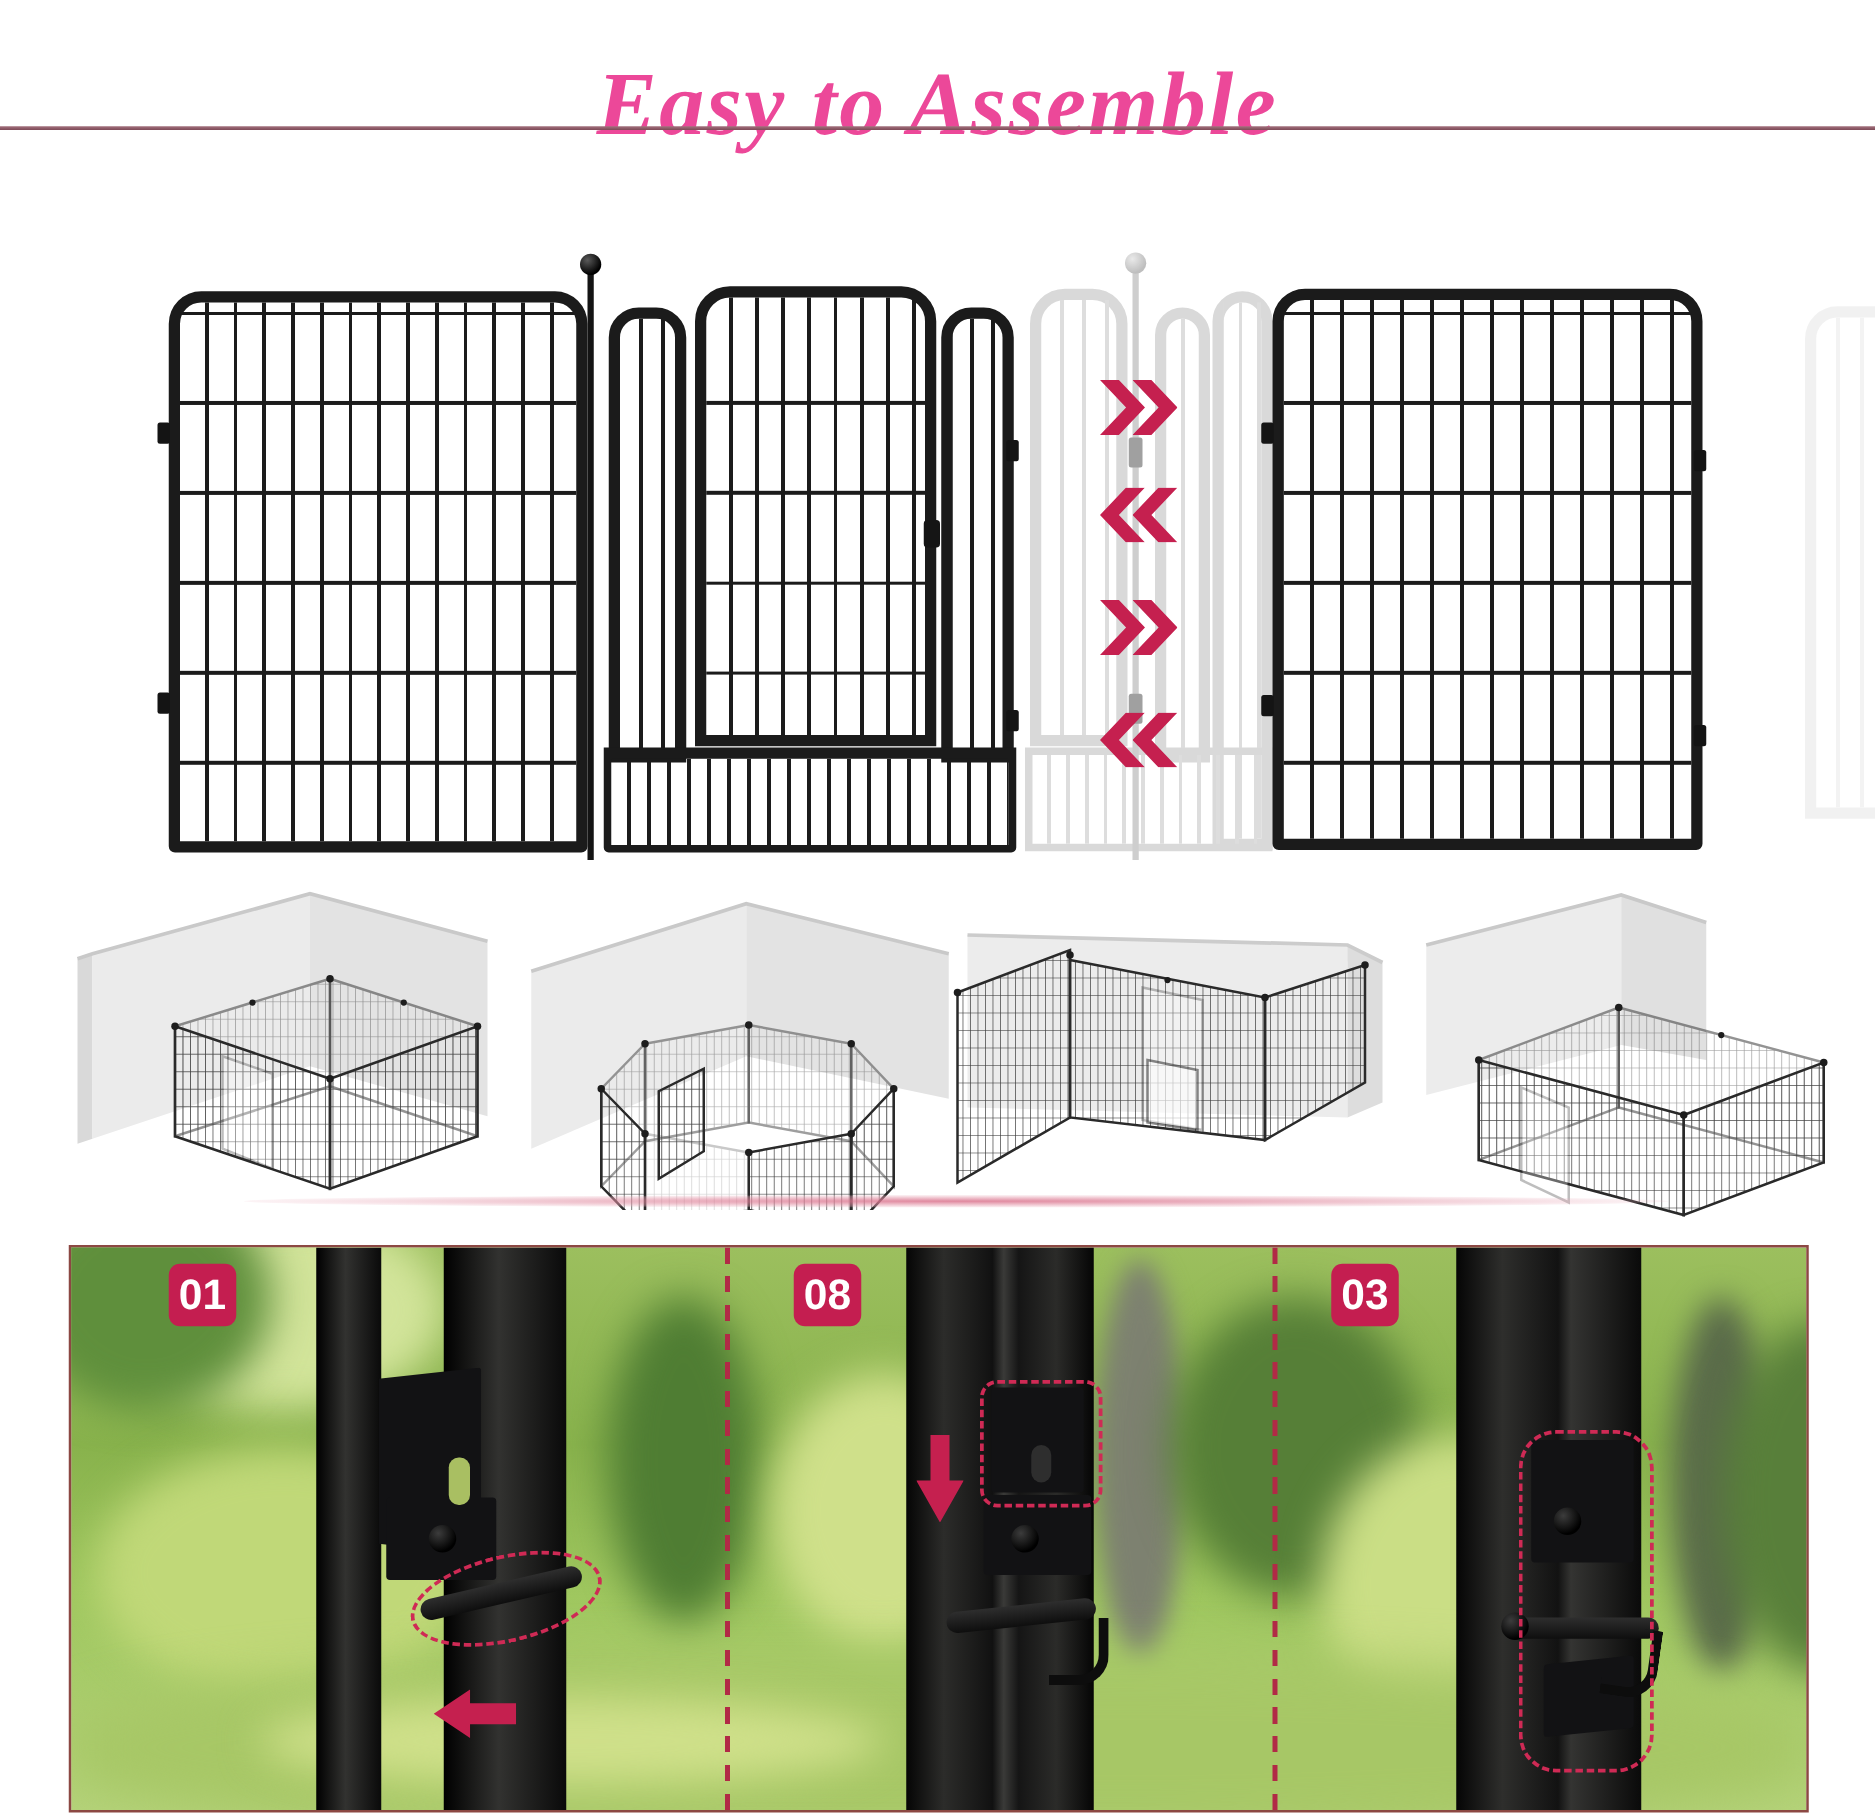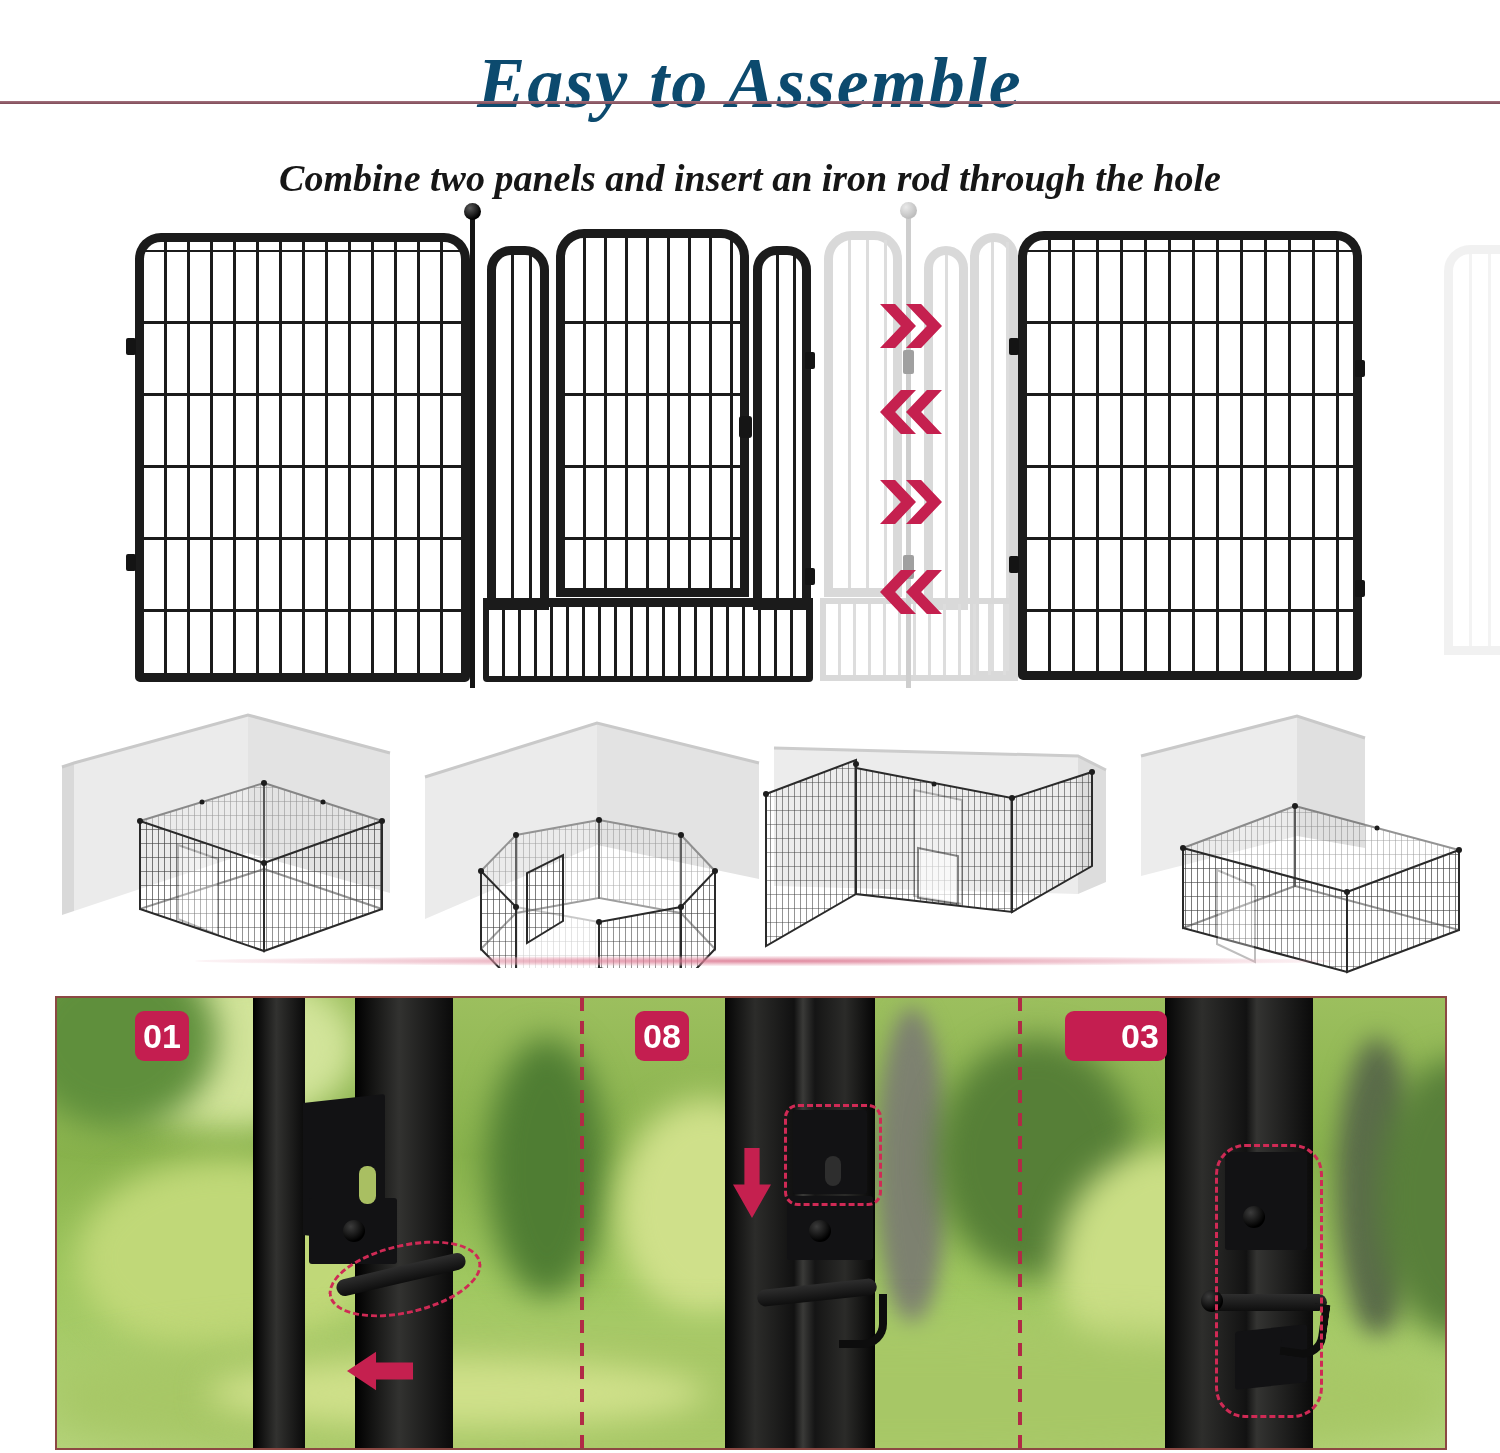--- a/index.html
+++ b/index.html
@@ -2,21 +2,21 @@
 <html><head>
 <meta charset="utf-8">
 <style>
   html,body{margin:0;padding:0;background:#ffffff;}
   .stage{position:relative;width:1500px;height:1453px;margin:0 auto;background:#fff;overflow:hidden;
          font-family:"Liberation Sans",sans-serif;}
 
   
   .title{position:absolute;top:-4px;left:0;right:0;text-align:center;
          font-family:"Liberation Serif",serif;font-style:italic;font-weight:700;
-         font-size:72px;line-height:1.1;color:#0c4a6e;letter-spacing:2px;}
+         font-size:72px;line-height:1.1;color:#ec4899;letter-spacing:2px;}
   .divider{position:absolute;top:101px;left:0;width:1500px;height:3px;
            background:linear-gradient(180deg,#a3727e,#7e4a57);}
   .subtitle{position:absolute;top:124px;left:0;right:0;text-align:center;
             font-family:"Liberation Serif",serif;font-style:italic;font-weight:700;
             font-size:38px;color:#161616;}
 
   
   .fpanel{position:absolute;box-sizing:border-box;border:9px solid #1b1b1b;--bar:#1b1b1b;--gapv:20px;background:#fff0;}
   .fpanel.ghost{border-color:#d3d3d3;--bar:#d8d8d8;}
   .vbars,.hbars{position:absolute;inset:0;}
@@ -88,21 +88,20 @@
   .arrow.down{clip-path:polygon(30% 0,70% 0,70% 52%,100% 52%,50% 100%,0 52%,30% 52%);}
   .slot{position:absolute;background:#a9bf62;border-radius:8px;z-index:4;}
 </style>
 </head>
 <body>
 
 <div class="stage">
 
   <h1 class="title">Easy to Assemble</h1>
   <div class="divider"></div>
-  <h2 class="subtitle">Combine two panels and insert an iron rod through the hole</h2>
 
   <div>
 
     <div class="ghostwrap">
       <div class="fpanel ghost" id="gdoor">
         <div class="vbars"></div>
       </div>
       <div class="fpanel ghost" id="gstile">
         <div class="vbars"></div>
       </div>
@@ -345,17 +344,17 @@
 
     <div>
       <div class="post" style="left:1108px;width:148px;background:linear-gradient(90deg,#050505 0%,#2e2e2c 25%,#121212 55%,#343432 62%,#0a0a0a 100%);"></div>
       <div class="latch-plate" style="left:1168px;top:154px;width:82px;height:98px;"></div>
       <div class="bolt" style="left:1186px;top:208px;"></div>
       <div class="handle" style="left:1152px;top:296px;width:118px;"></div>
       <div class="bolt" style="left:1144px;top:292px;"></div>
       <div class="hookwire" style="left:1226px;top:304px;width:36px;height:48px;transform:rotate(8deg);"></div>
       <div class="latch-plate" style="left:1178px;top:330px;width:72px;height:58px;transform:skewY(-6deg);"></div>
       <div class="dash-rect" style="left:1158px;top:146px;width:102px;height:268px;border-radius:30px;"></div>
-      <div class="badge" style="left:1008px;padding-left:48px;">03</div>
+      <div class="badge" style="left:1008px;">03</div>
     </div>
   </div>
 
 </div>
 
 </body></html>

